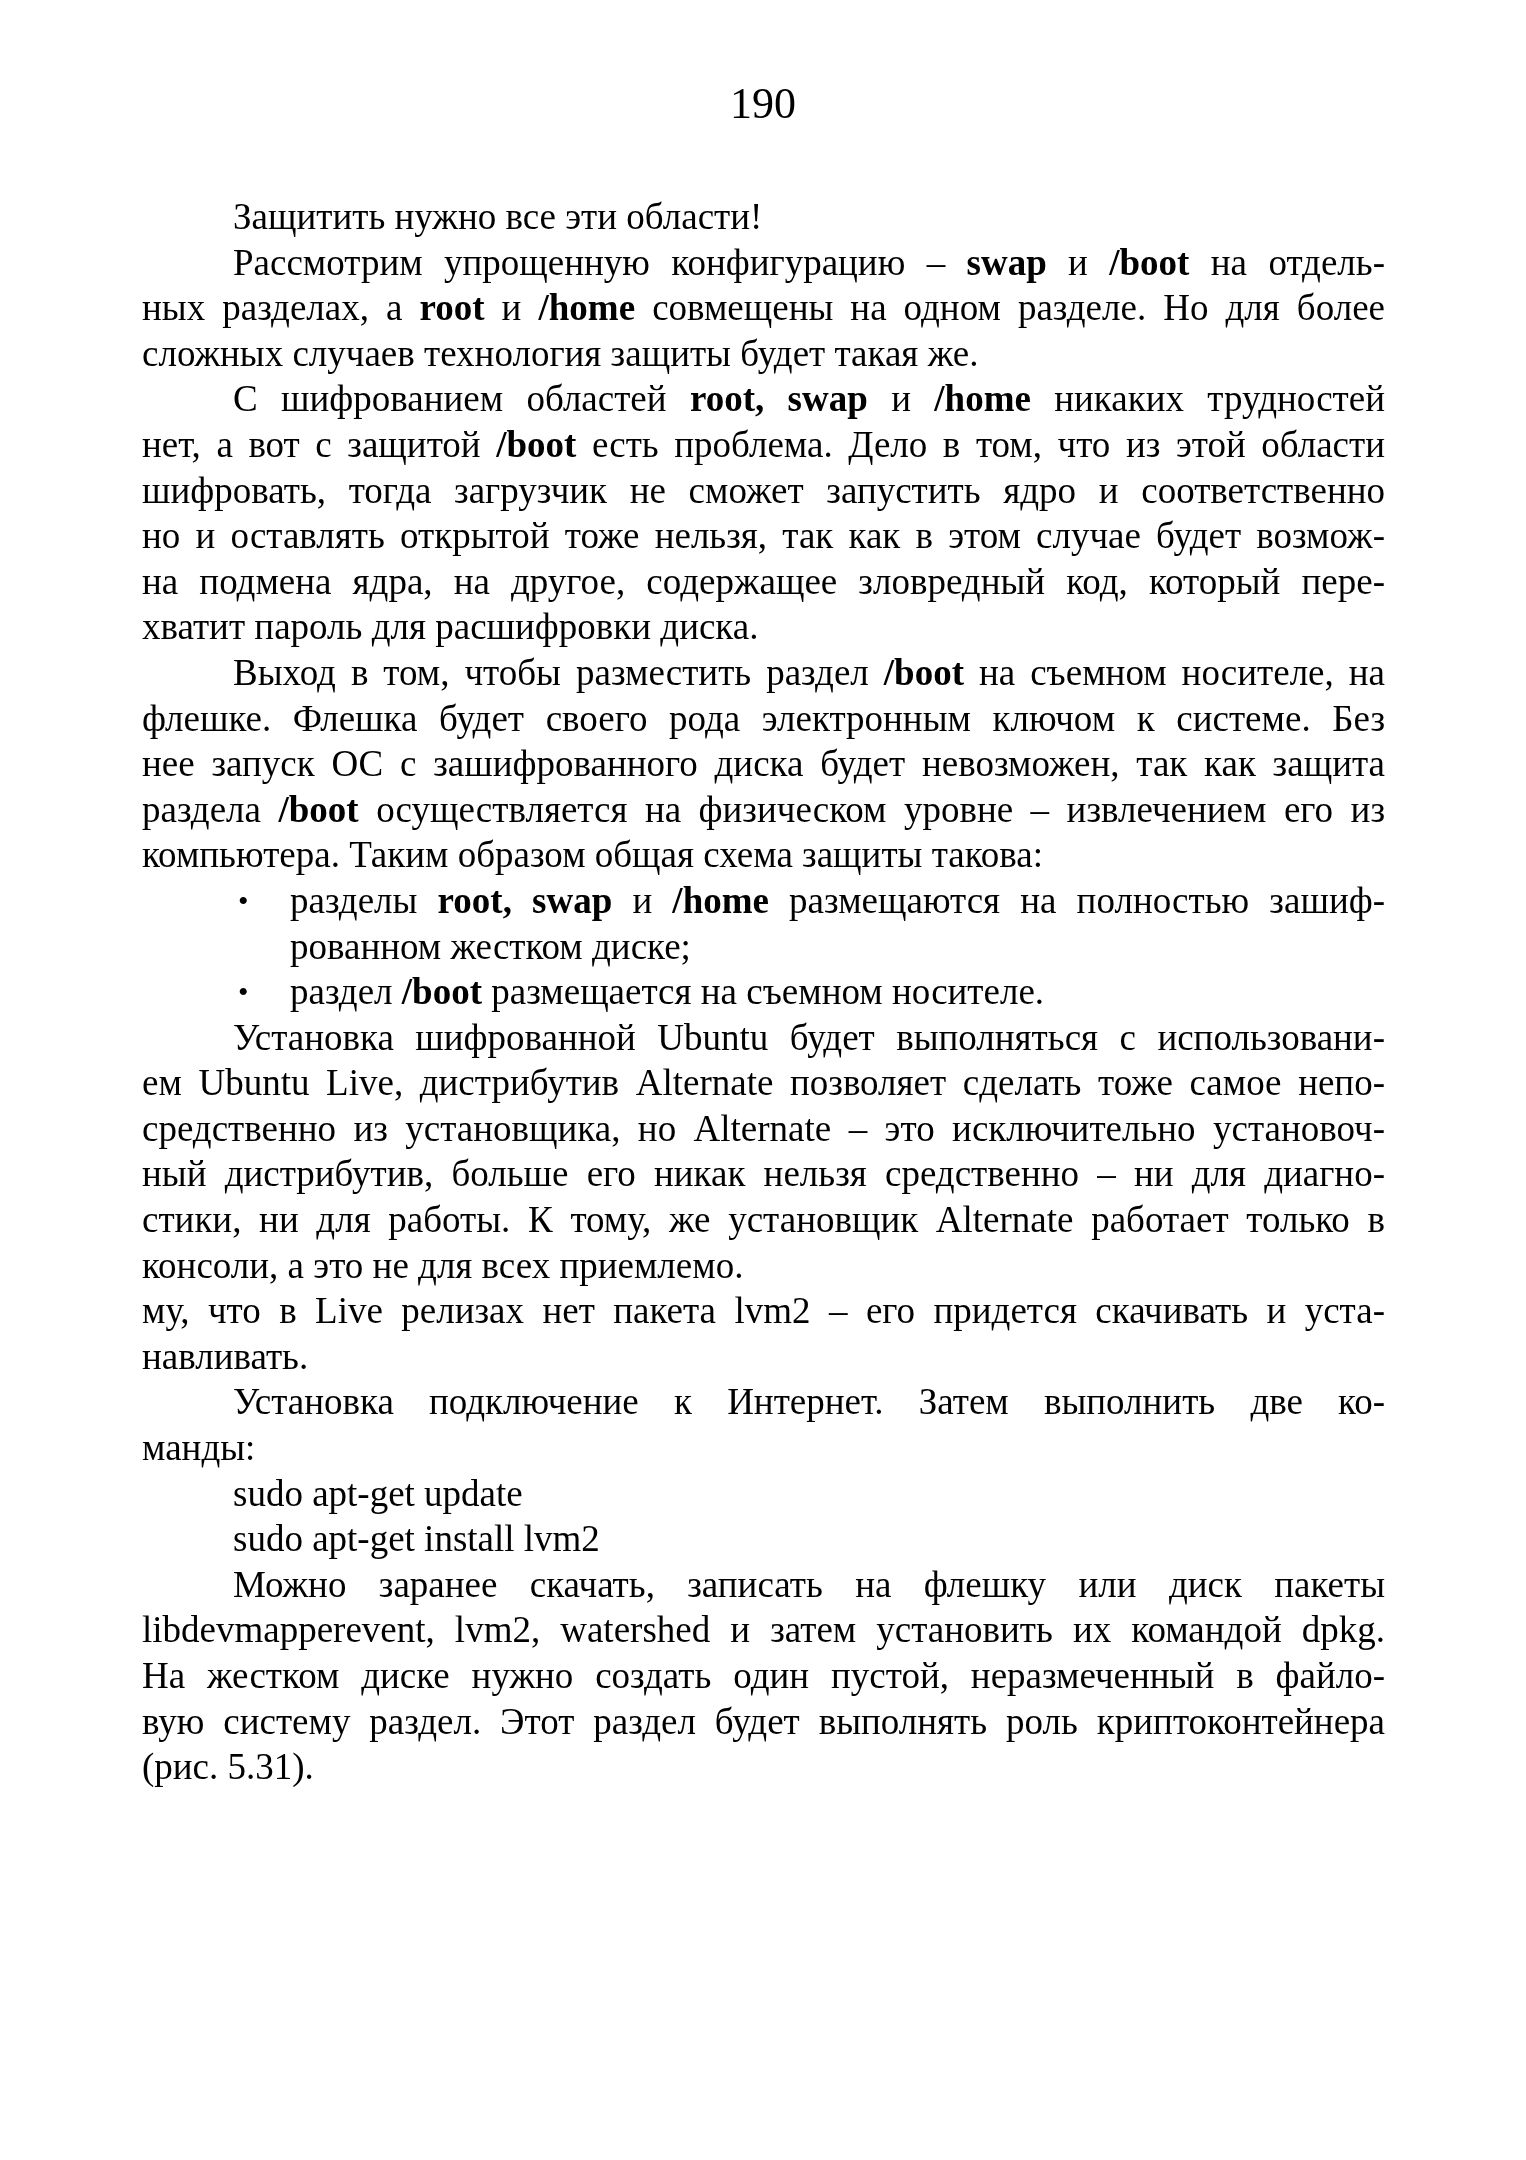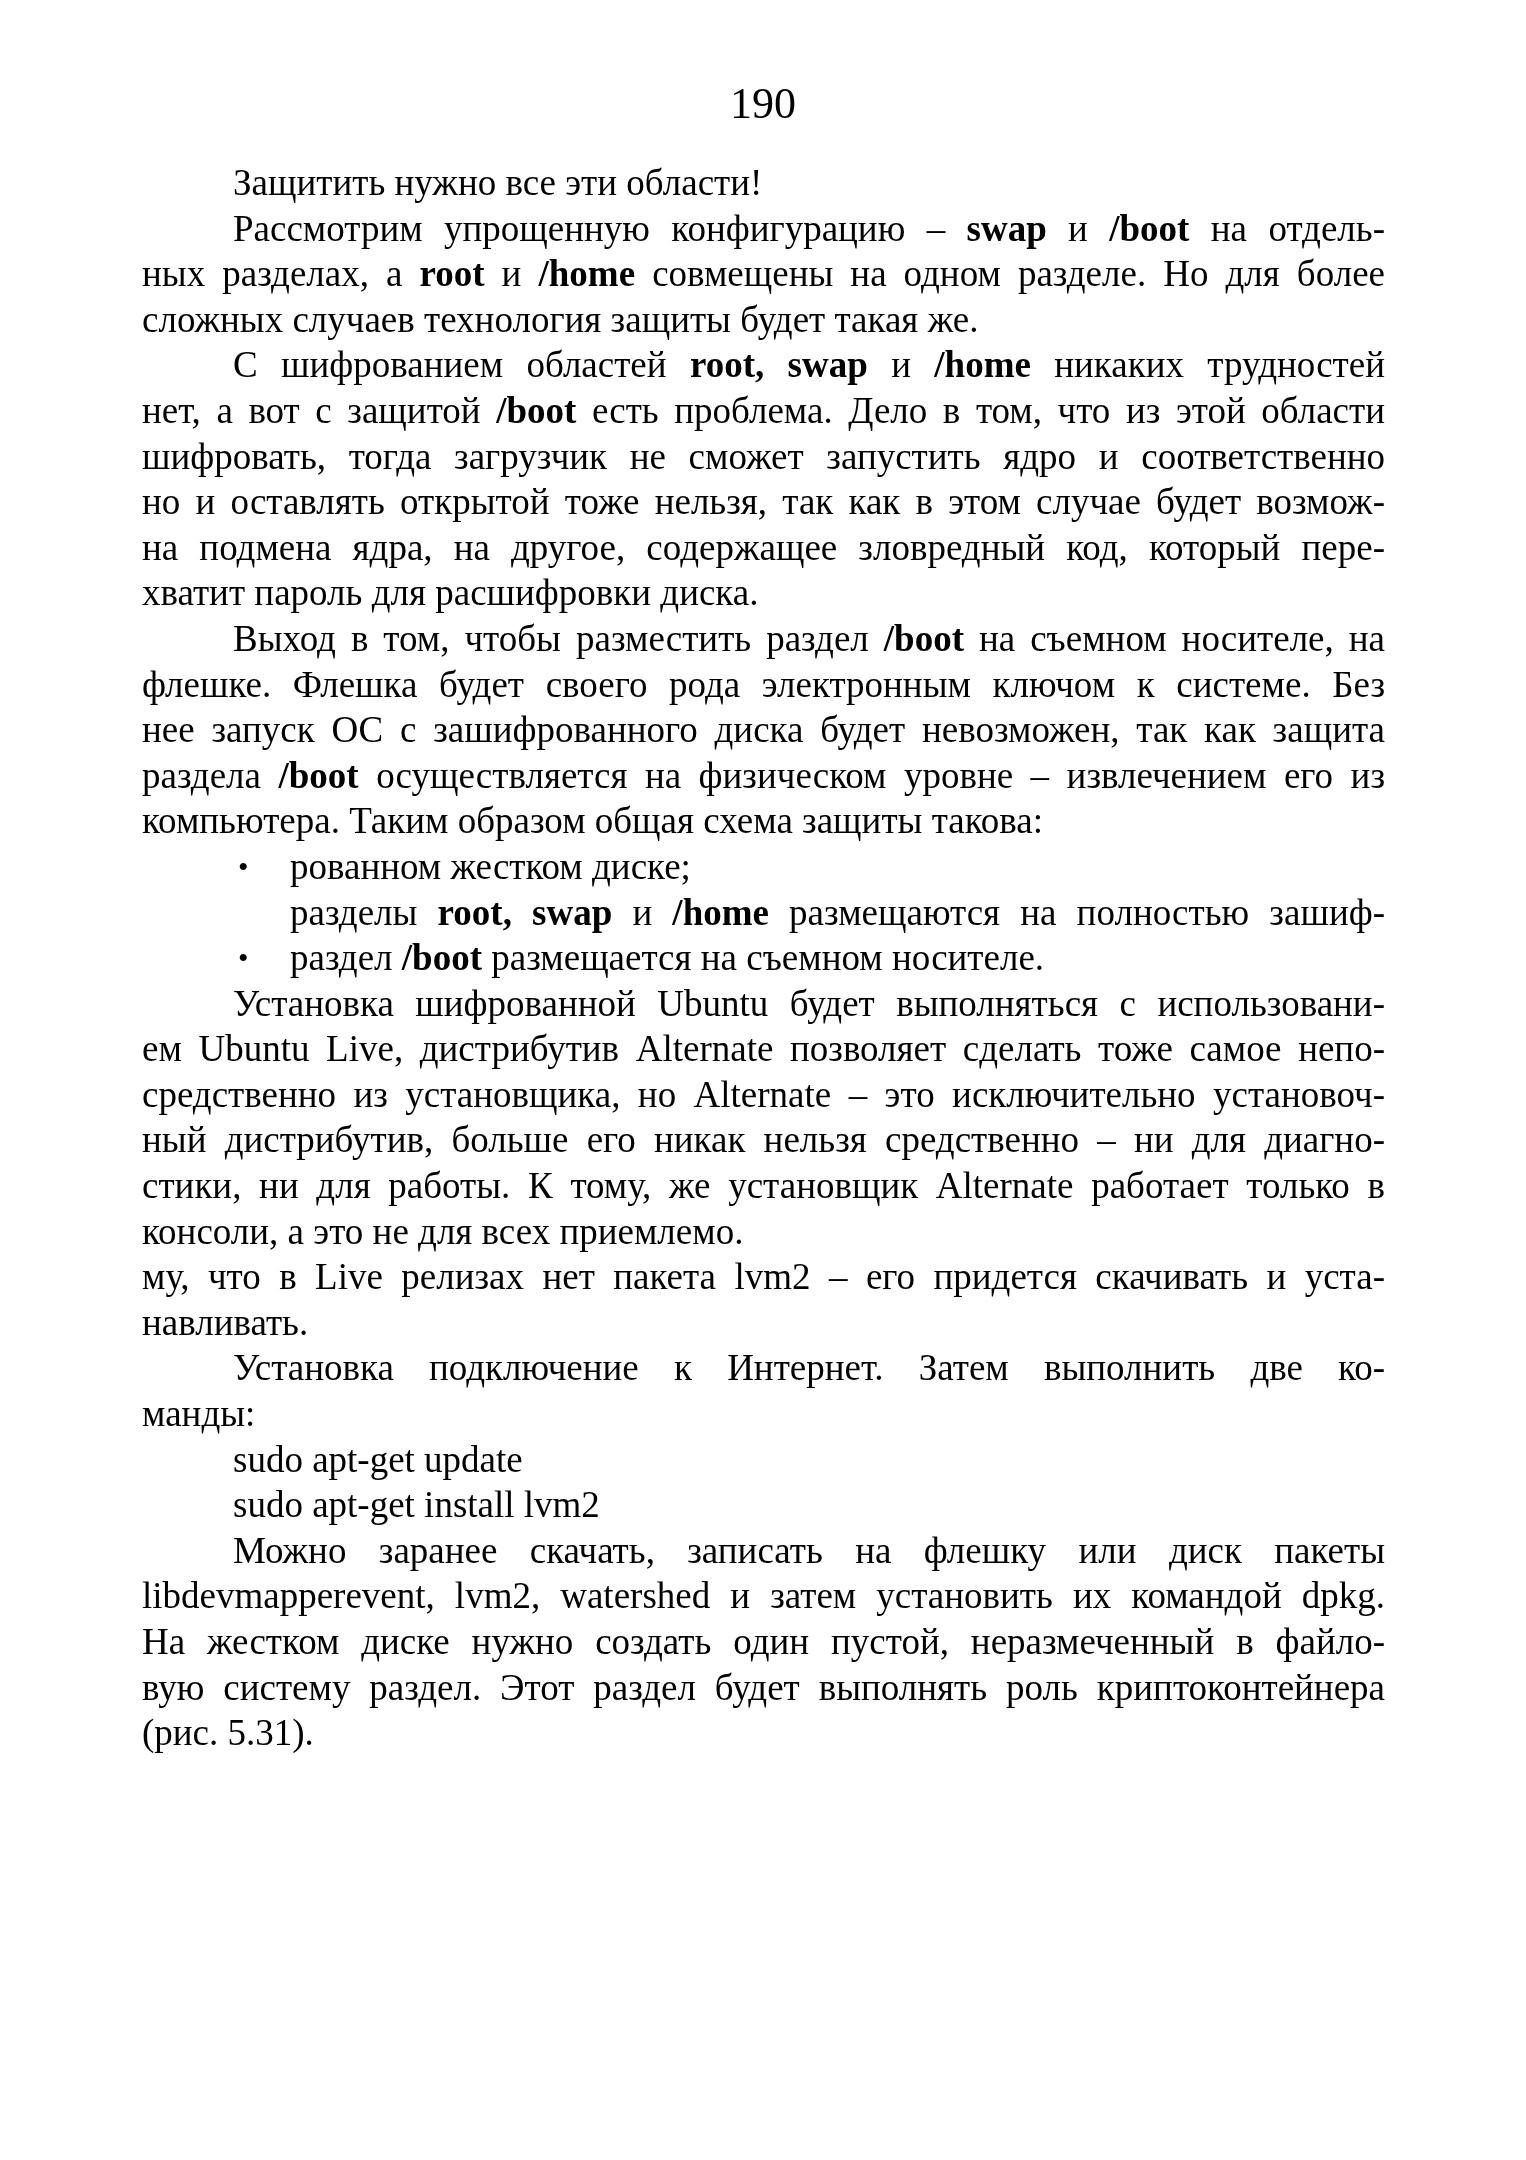--- a/index.html
+++ b/index.html
@@ -21,21 +21,21 @@
     top: 84px;
     left: 0;
     width: 100%;
     text-align: center;
     font-size: 44px;
     line-height: 40px;
   }
   .text-block {
     position: absolute;
     left: 142px;
-    top: 160px;
+    top: 194px;
     width: 1243px;
     font-size: 37px;
     line-height: 45.6px;
   }
   .block { margin: 0; padding: 0; }
   .line {
     white-space: nowrap;
     text-align: justify;
     text-align-last: justify;
   }
@@ -88,22 +88,22 @@
       </div>
       <div class="block p">
         <div class="line indent">Выход в том, чтобы разместить раздел <b>/boot</b> на съемном носителе, на</div>
         <div class="line">флешке. Флешка будет своего рода электронным ключом к системе. Без</div>
         <div class="line">нее запуск ОС с зашифрованного диска будет невозможен, так как защита</div>
         <div class="line">раздела <b>/boot</b> осуществляется на физическом уровне – извлечением его из</div>
         <div class="line last">компьютера. Таким образом общая схема защиты такова:</div>
       </div>
       <div class="block bullet">
         <span class="marker">•</span>
+        <div class="line">разделы <b>root, swap</b> и <b>/home</b> размещаются на полностью зашиф-</div>
         <div class="line last">рованном жестком диске;</div>
-        <div class="line">разделы <b>root, swap</b> и <b>/home</b> размещаются на полностью зашиф-</div>
       </div>
       <div class="block bullet">
         <span class="marker">•</span>
         <div class="line last">раздел <b>/boot</b> размещается на съемном носителе.</div>
       </div>
       <div class="block p">
         <div class="line indent">Установка шифрованной Ubuntu будет выполняться с использовани-</div>
         <div class="line">ем Ubuntu Live, дистрибутив Alternate позволяет сделать тоже самое непо-</div>
         <div class="line">средственно из установщика, но Alternate – это исключительно установоч-</div>
         <div class="line">ный дистрибутив, больше его никак нельзя средственно – ни для диагно-</div>

